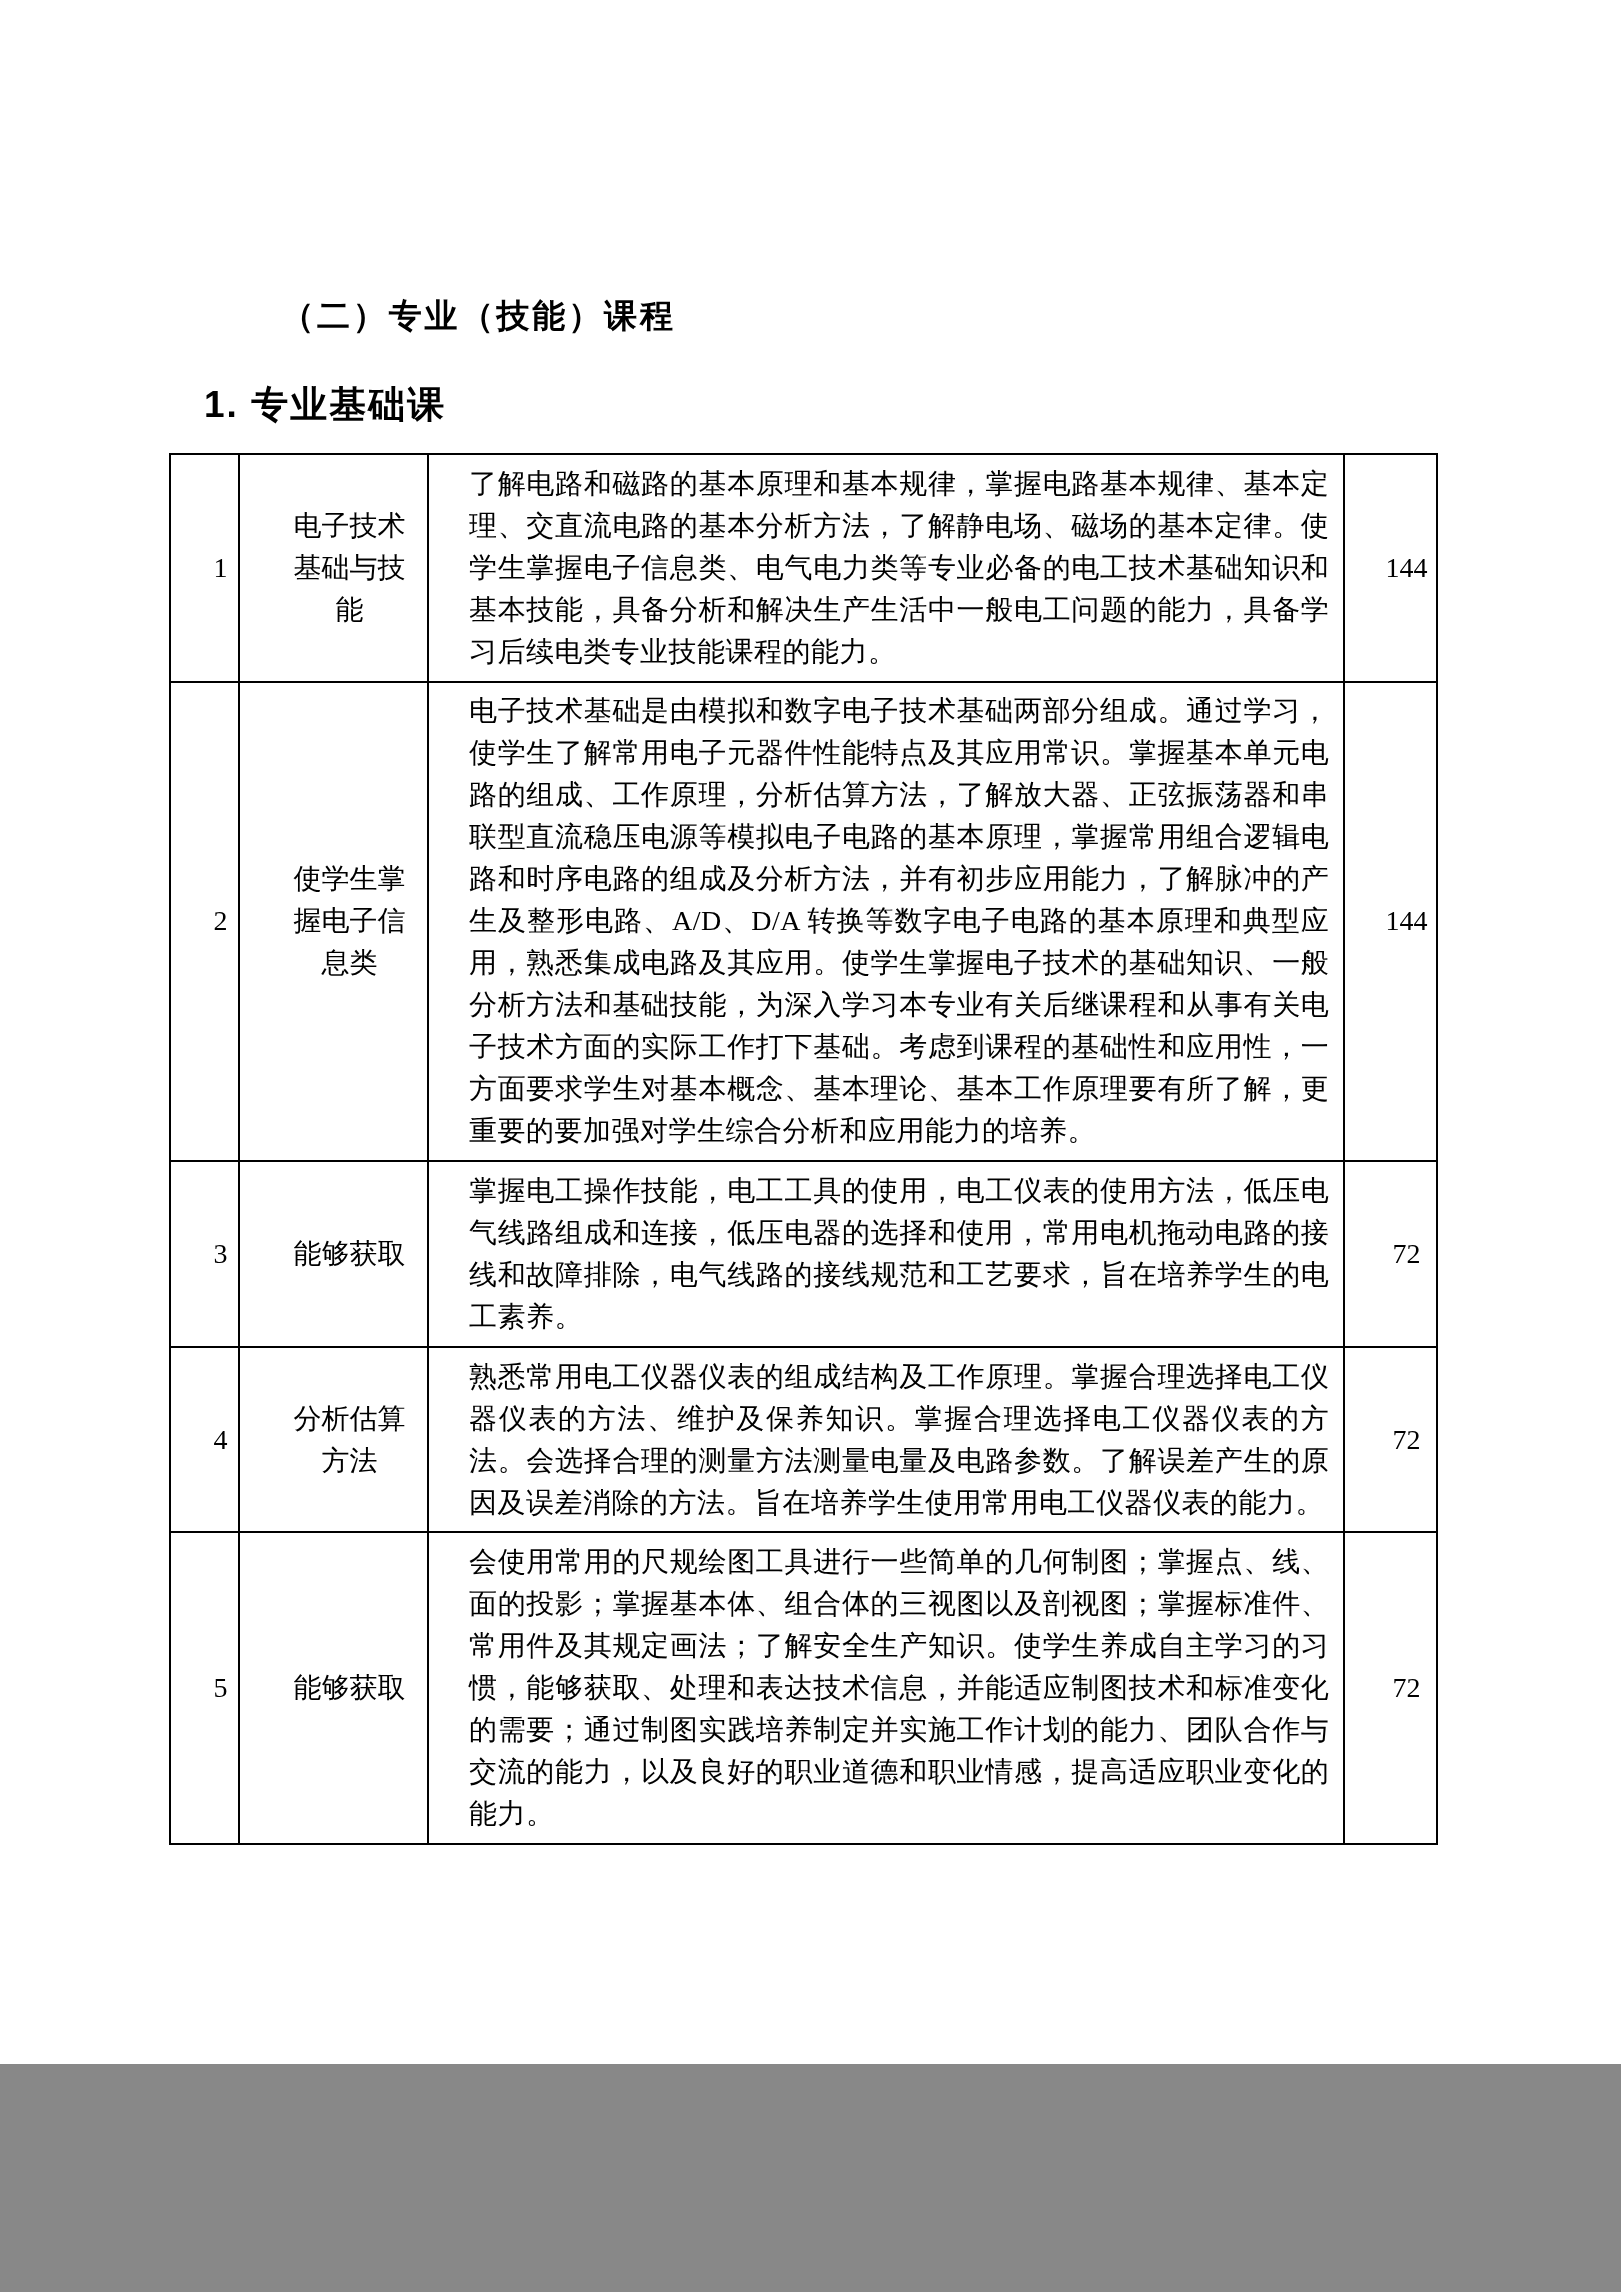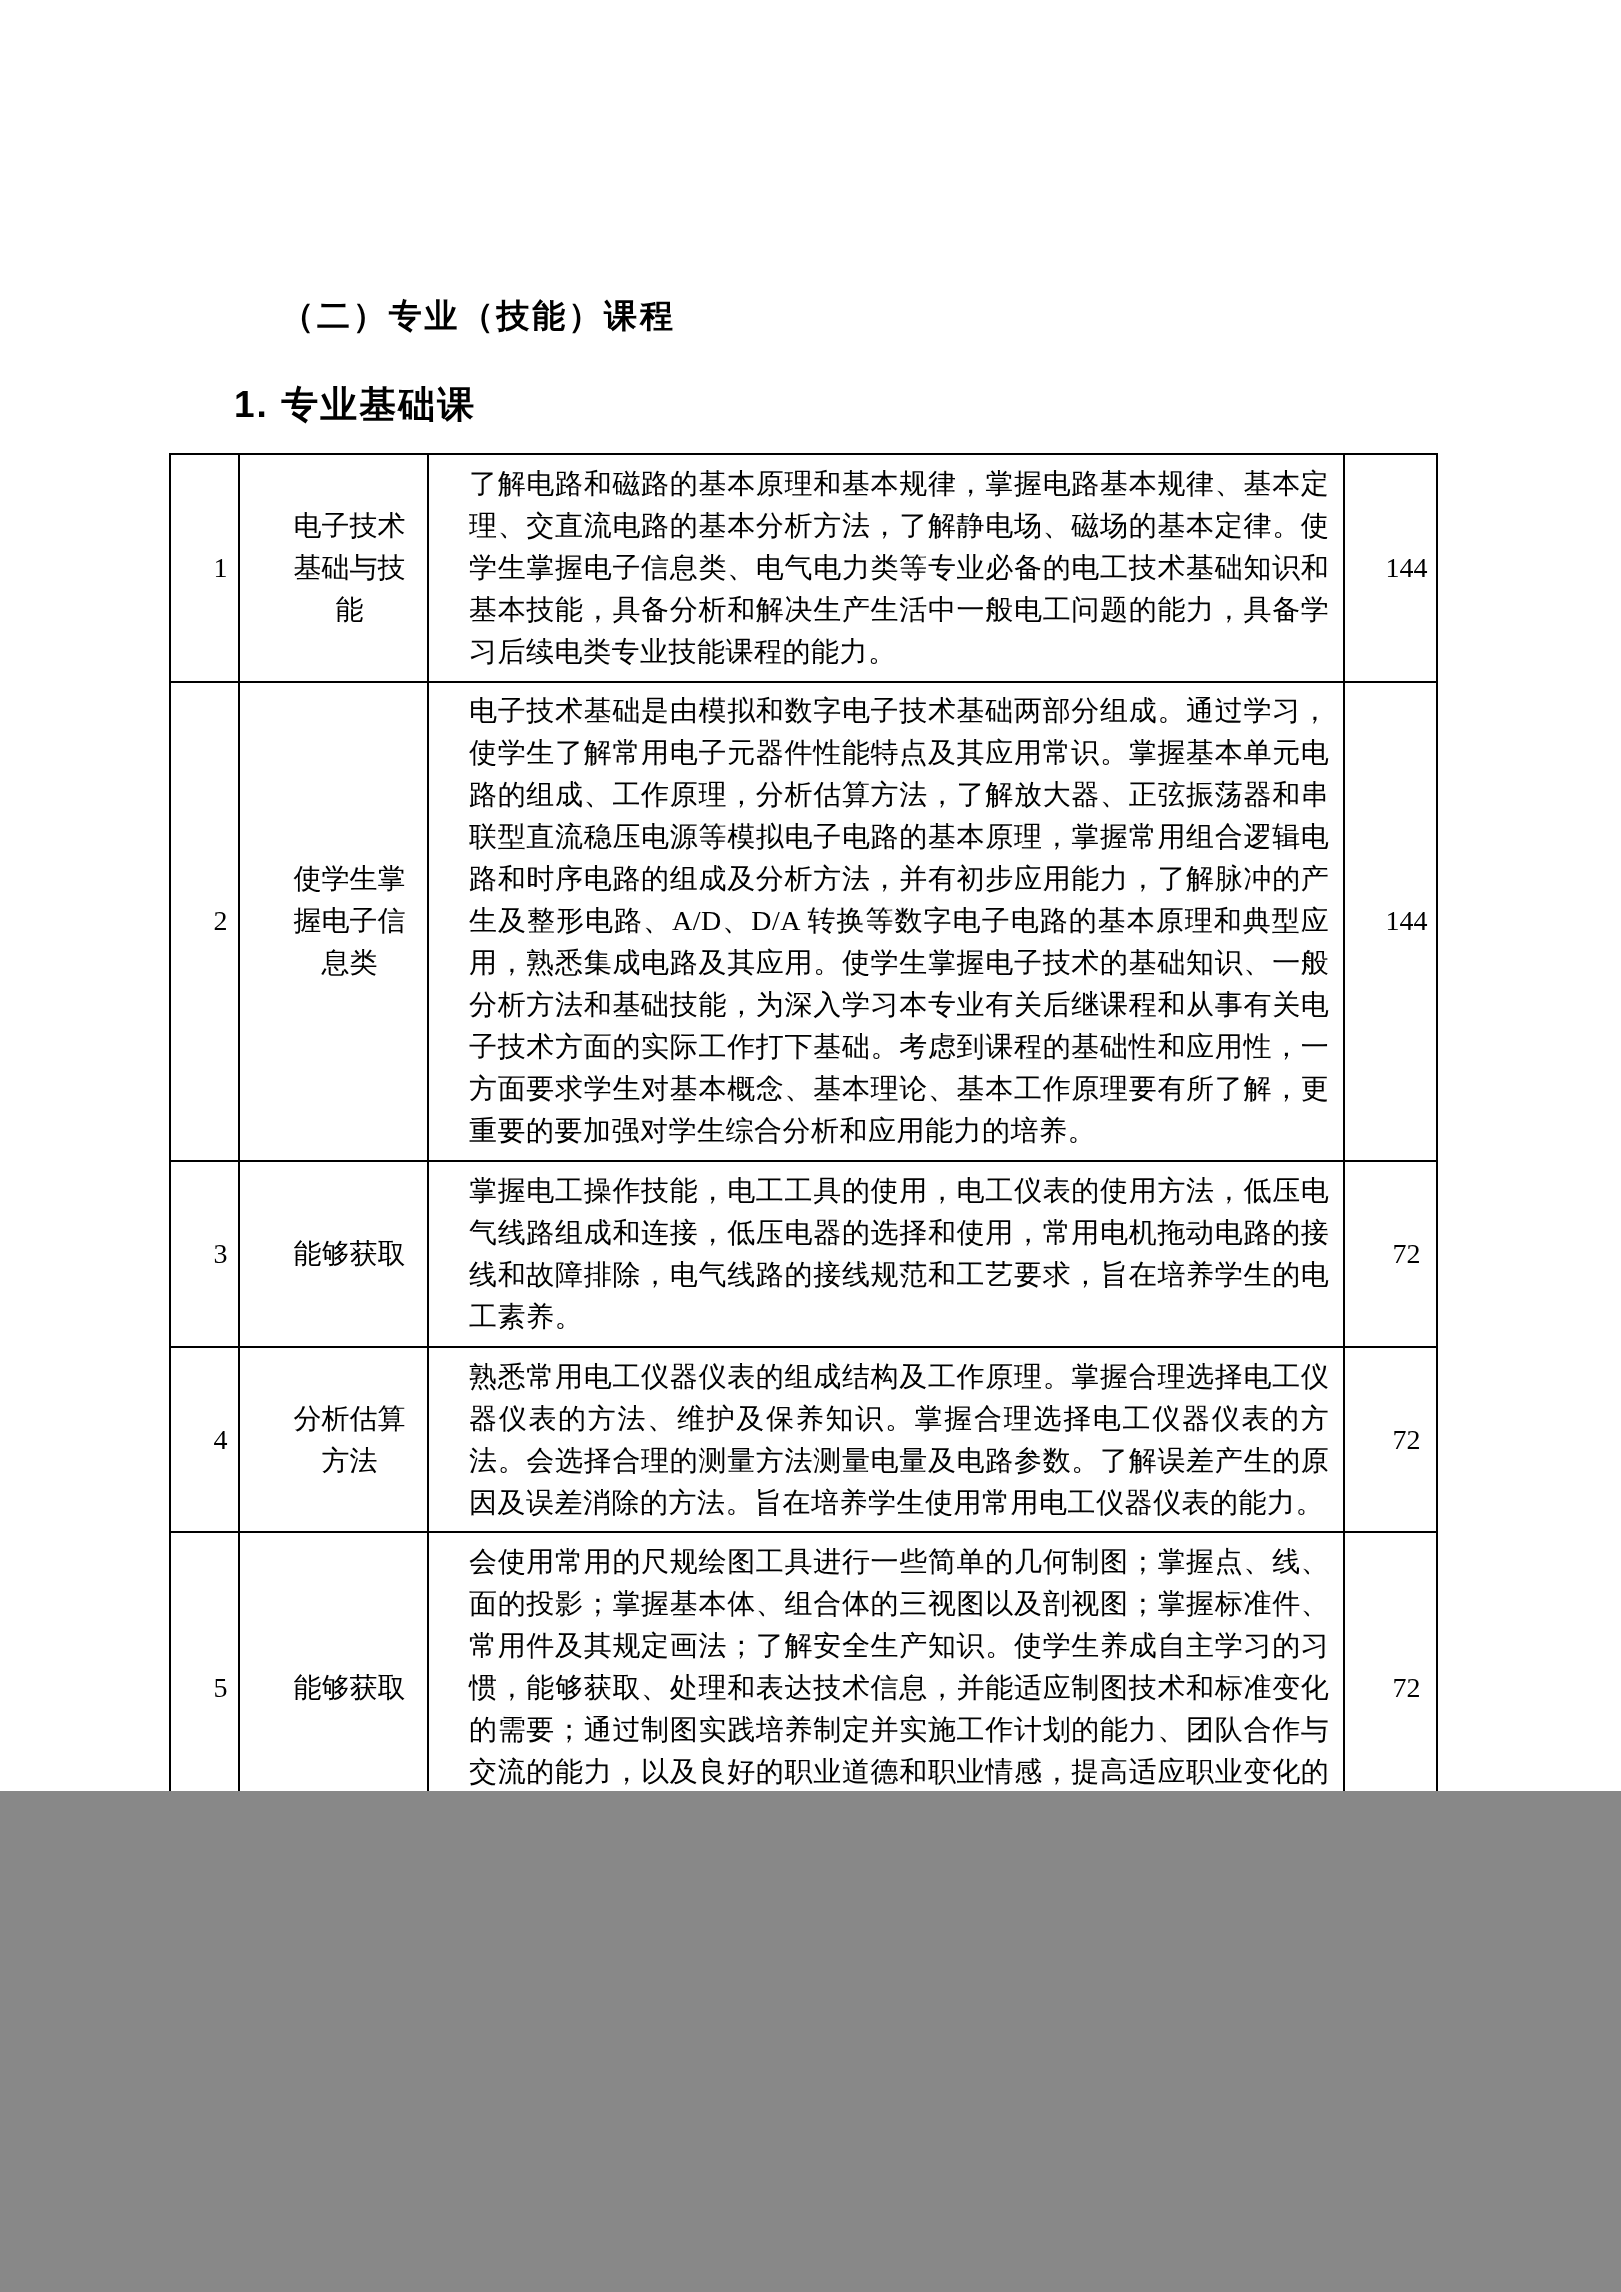--- a/index.html
+++ b/index.html
@@ -1,20 +1,20 @@
 <!DOCTYPE html>
 <html><head>
 <meta charset="utf-8">
 <style>
   * { margin: 0; padding: 0; box-sizing: border-box; }
   html, body { background: #888; }
   .page {
     position: relative;
     width: 1621px;
-    height: 1791px;
+    height: 2064px;
     margin: 0 auto;
     background: #ffffff;
     font-family: "Liberation Serif", "DejaVu Serif", serif;
     color: #000;
     overflow: hidden;
   }
   .section-heading {
     position: absolute;
     left: 281px;
     top: 294px;
@@ -24,21 +24,20 @@
     font-family: "Liberation Serif", "DejaVu Serif", serif;
   }
   .sub-heading {
     position: absolute;
     left: 204px;
     top: 380px;
     font-size: 37px;
     font-weight: bold;
     letter-spacing: 2px;
     font-family: "Liberation Sans", "DejaVu Sans", sans-serif;
-    margin-left: 30px;
   }
   table.course-table {
     position: absolute;
     left: 169px;
     top: 453px;
     width: 1267px;
     border-collapse: collapse;
     table-layout: fixed;
     font-size: 28px;
   }

